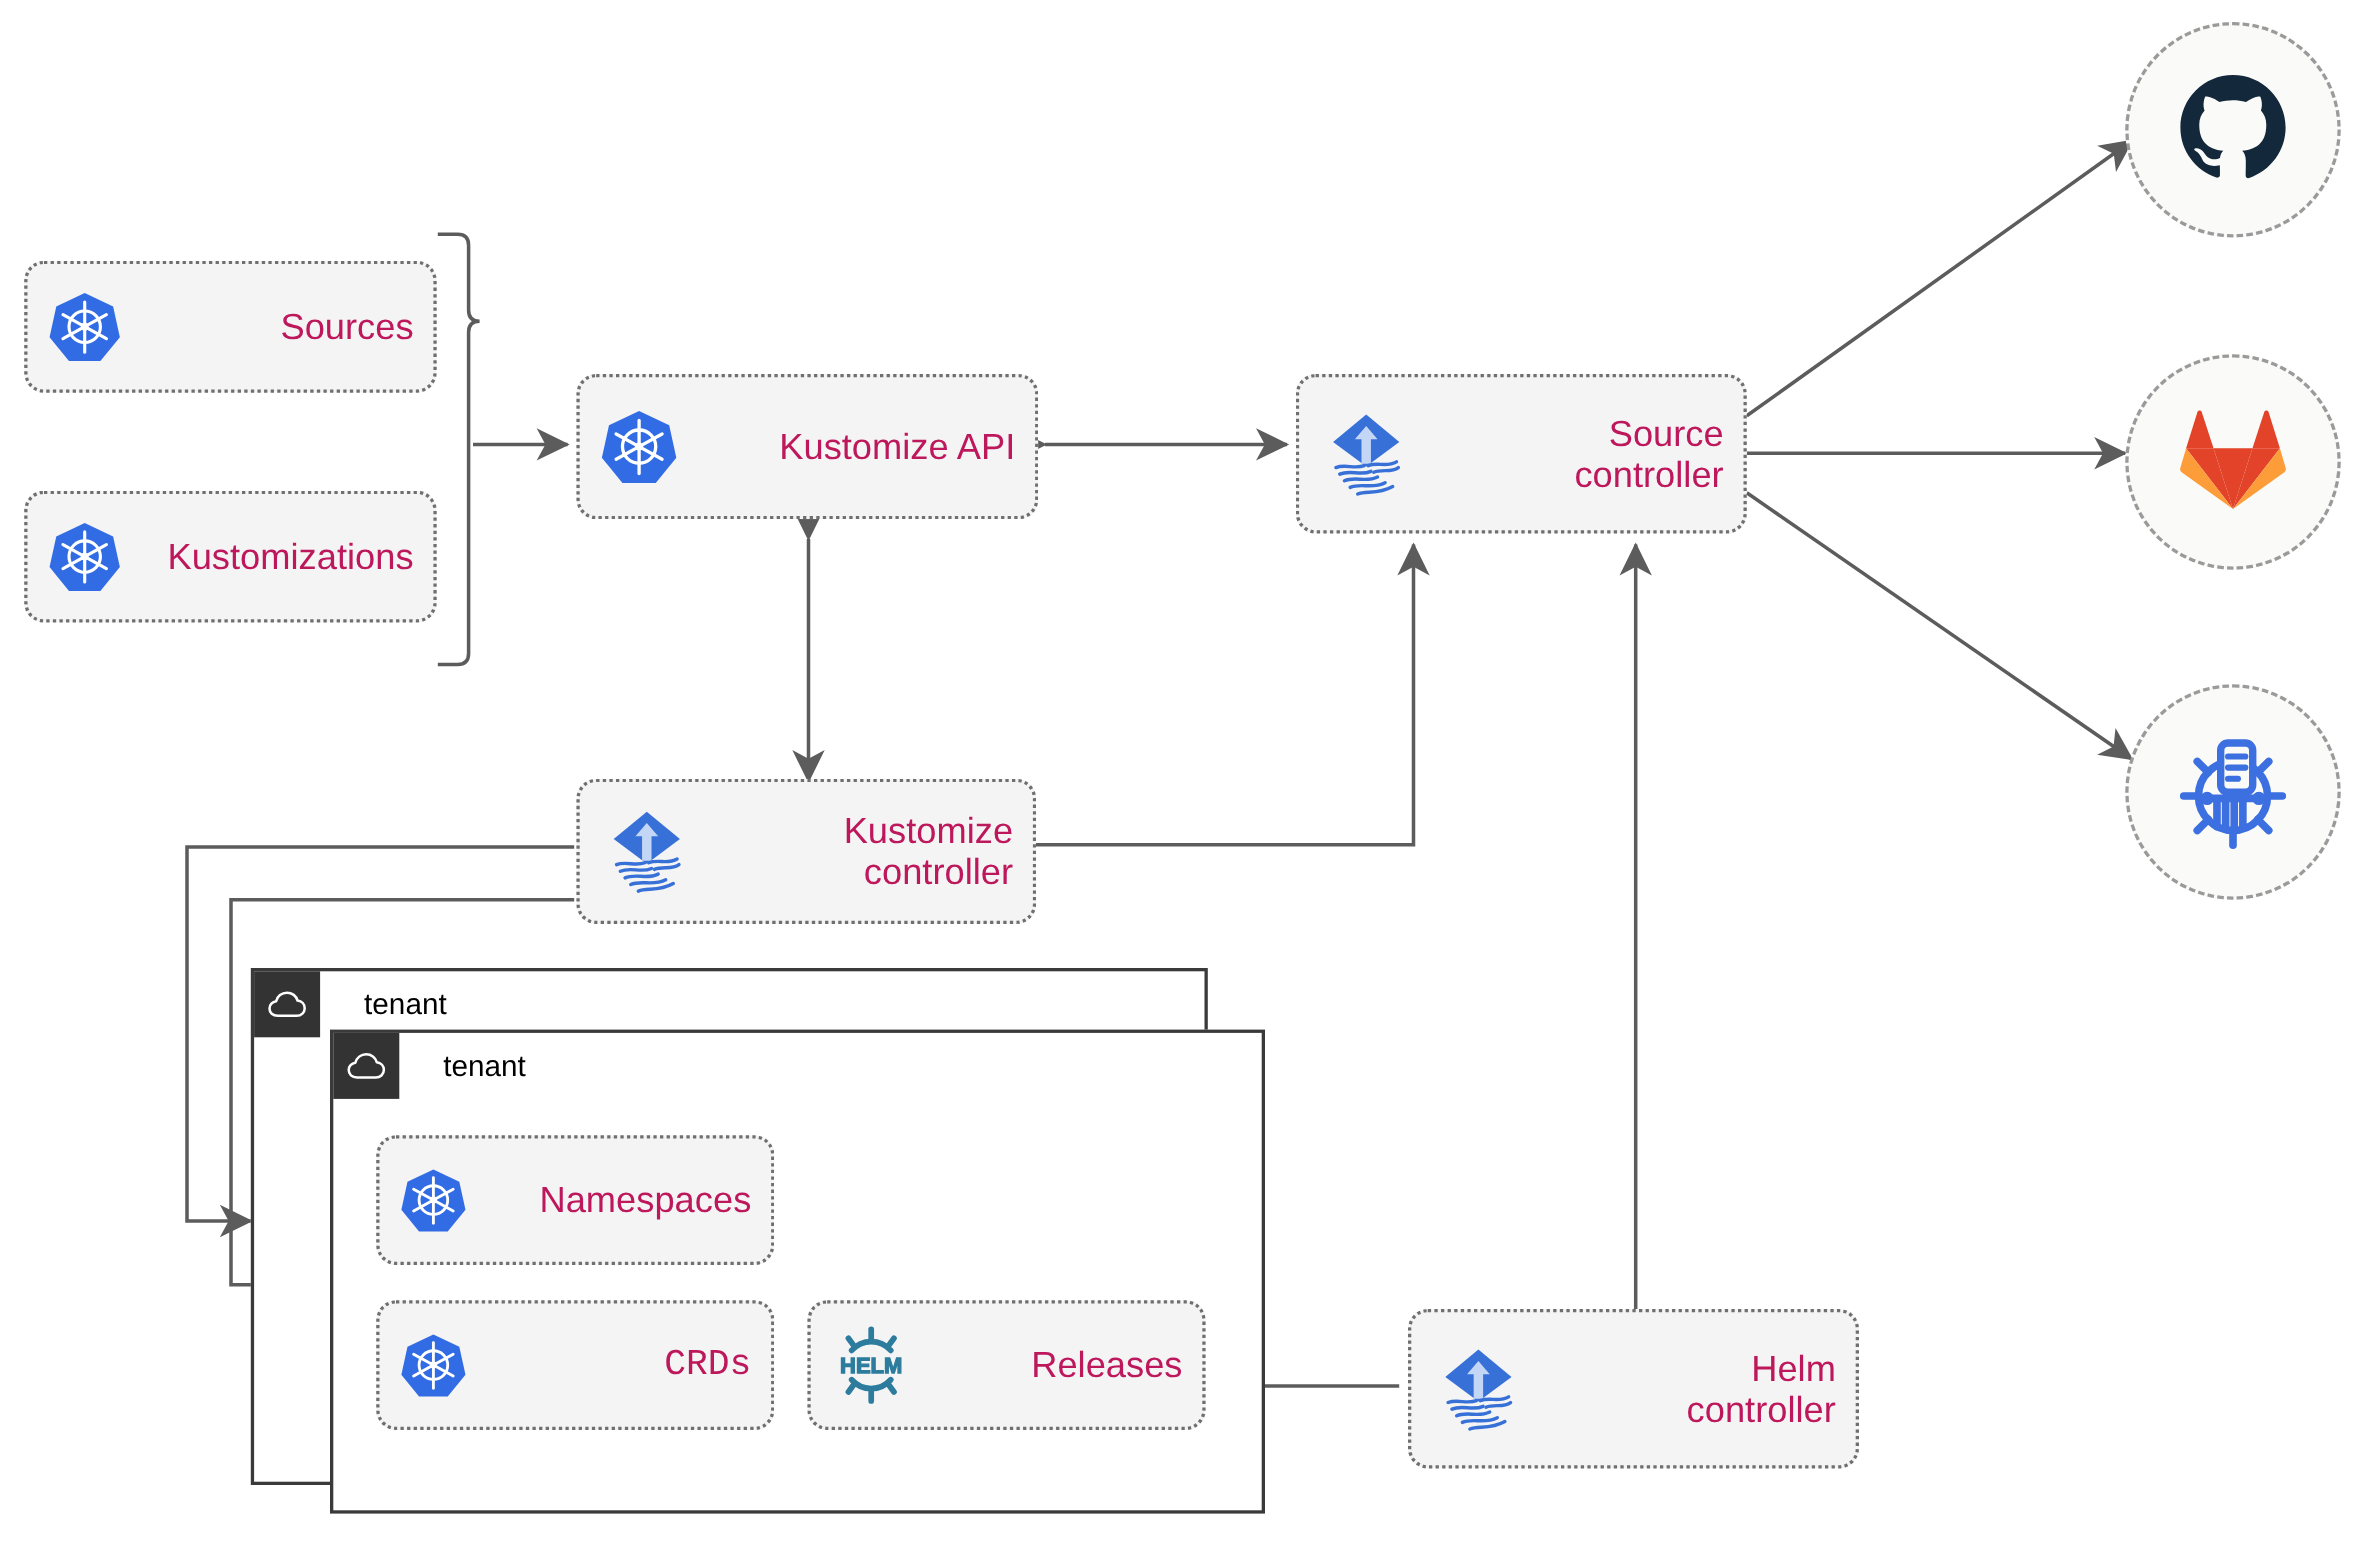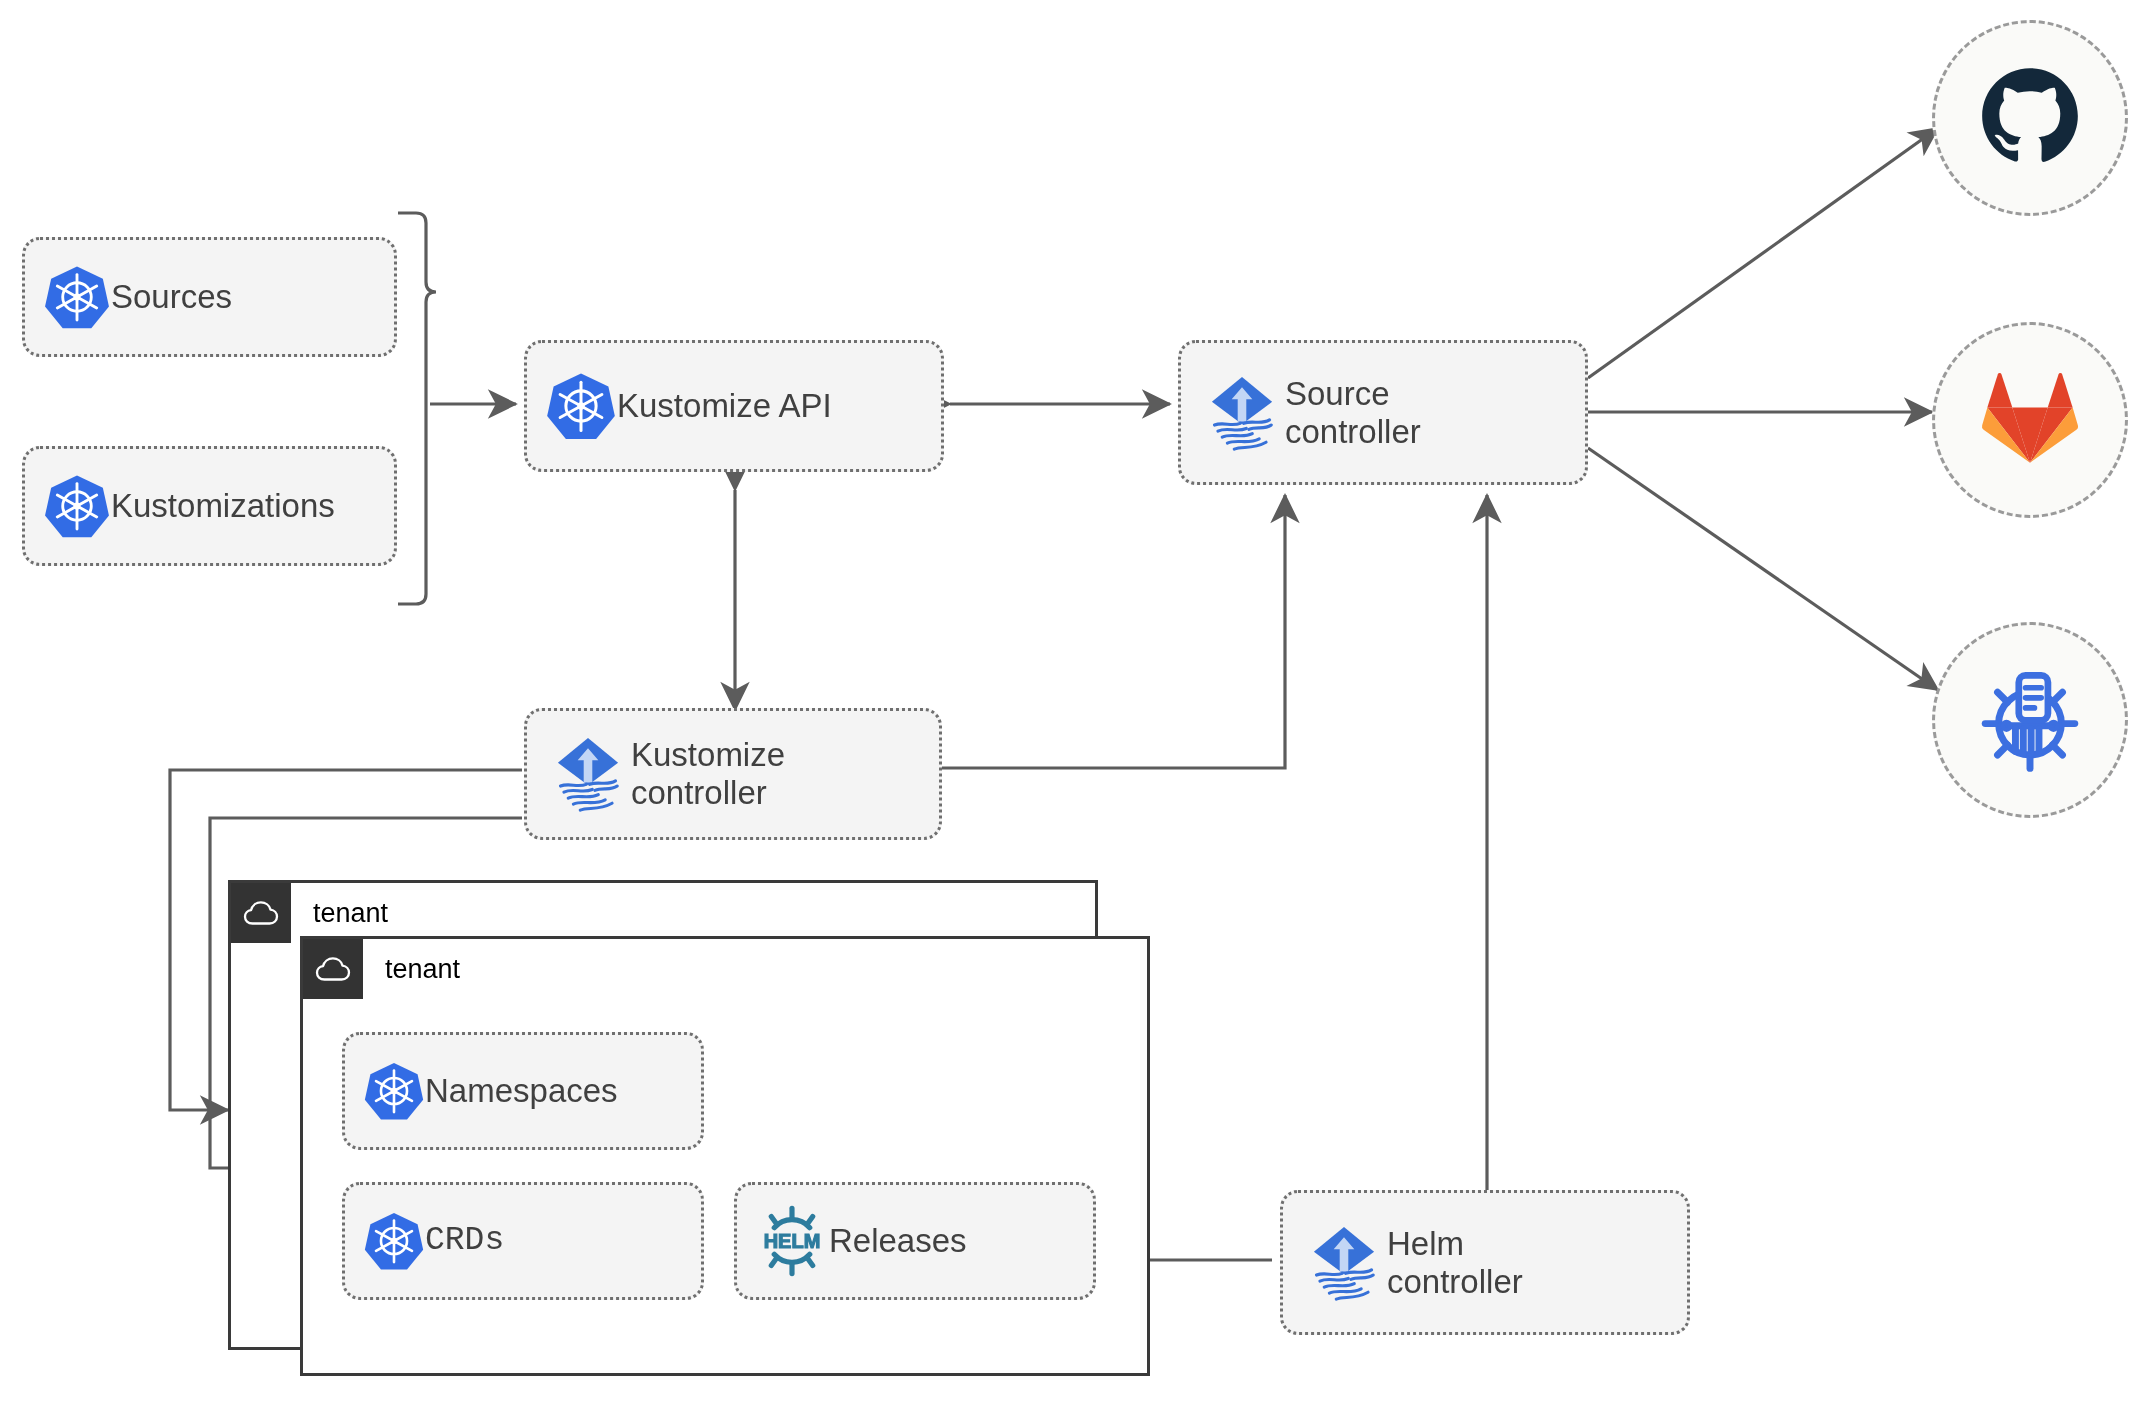--- a/index.html
+++ b/index.html
@@ -28,25 +28,25 @@
     box-sizing: border-box;
     background: #f4f4f4;
     border: 3px dotted #6f6f6f;
     border-radius: 18px;
     display: flex;
     align-items: center;
     justify-content: flex-start;
     padding: 0 18px;
   }
   .rbox .lbl {
-    color: #404040;
+    color: #be185d;
     font-size: 33px;
     line-height: 1.14;
     white-space: pre-line;
-    text-align: left;
+    text-align: right;
     flex: 1 1 auto;
   }
   .rbox .ico {
     flex: 0 0 auto;
     display: inline-flex;
     align-items: center;
     justify-content: center;
   }
   
   .dcircle {
@@ -78,21 +78,21 @@
     height: 60px;
     background: #333333;
     display: flex;
     align-items: center;
     justify-content: center;
     flex: 0 0 auto;
   }
   .tenant-name {
     color: #000000;
     font-size: 27px;
-    padding-left: 22px;
+    padding-left: 40px;
     white-space: nowrap;
   }
 </style>
 </head>
 <body>
 
 <div id="canvas">
 
   <svg class="wires" viewBox="0 0 2144 1407">
     <defs>

